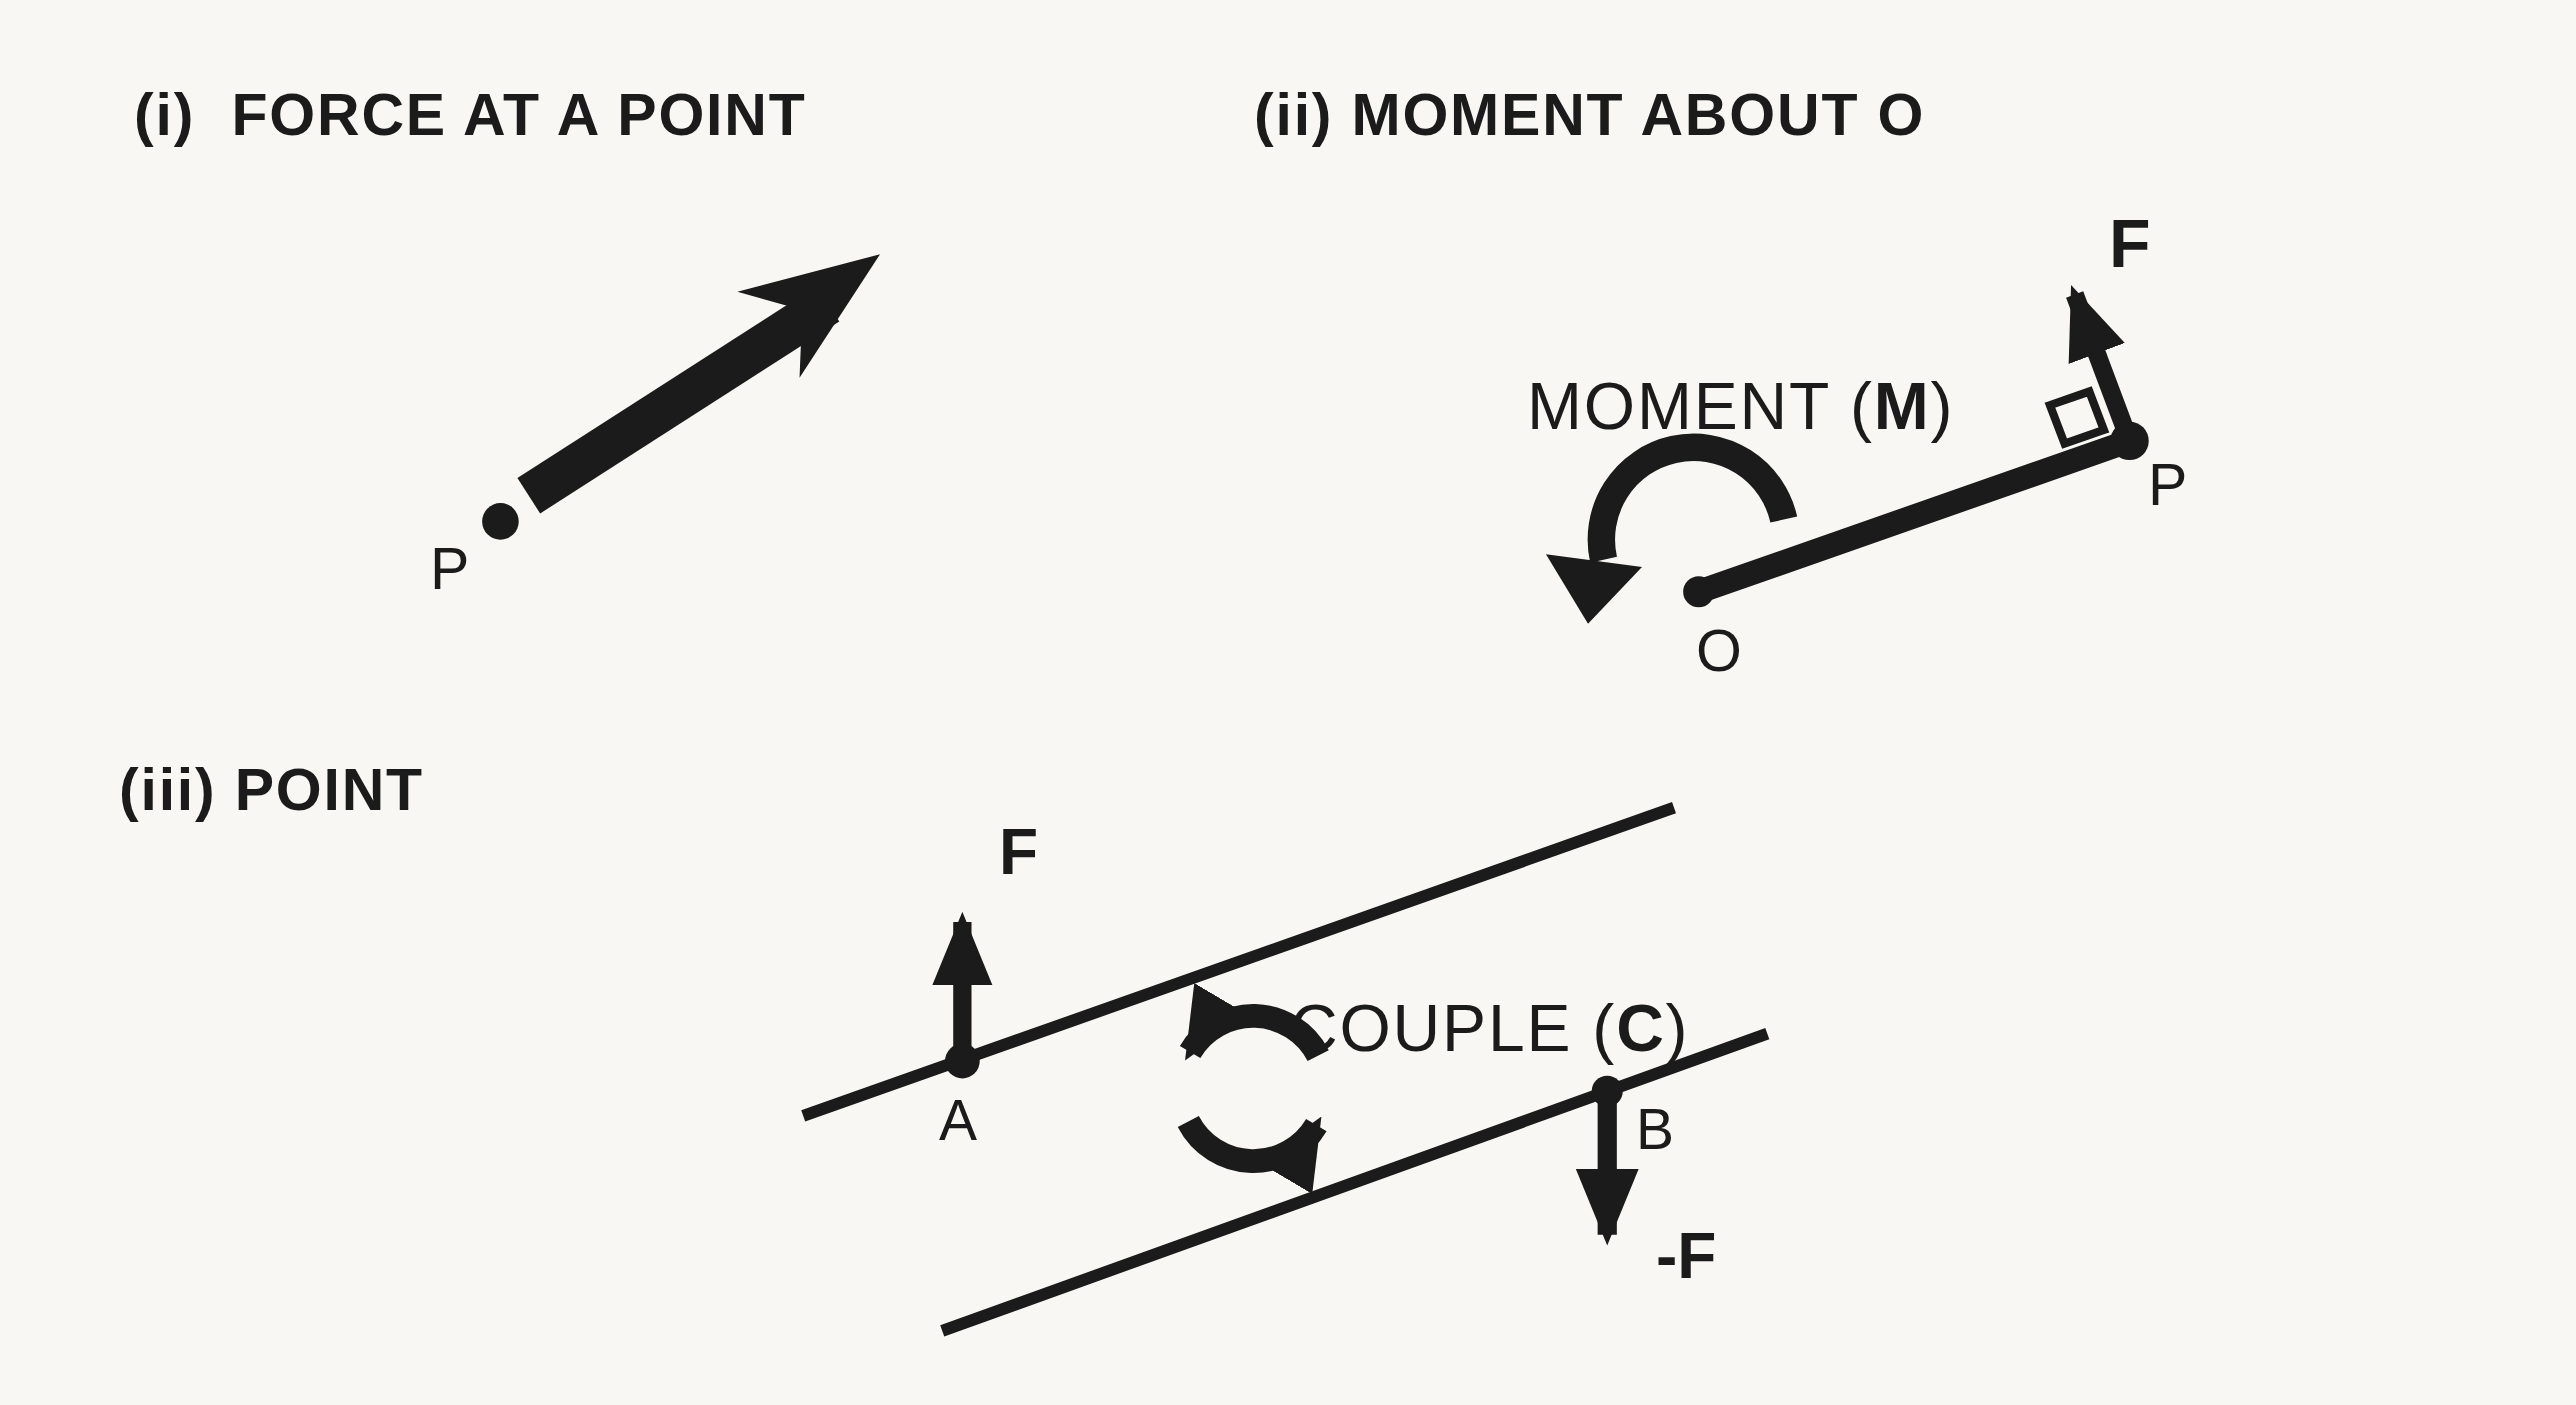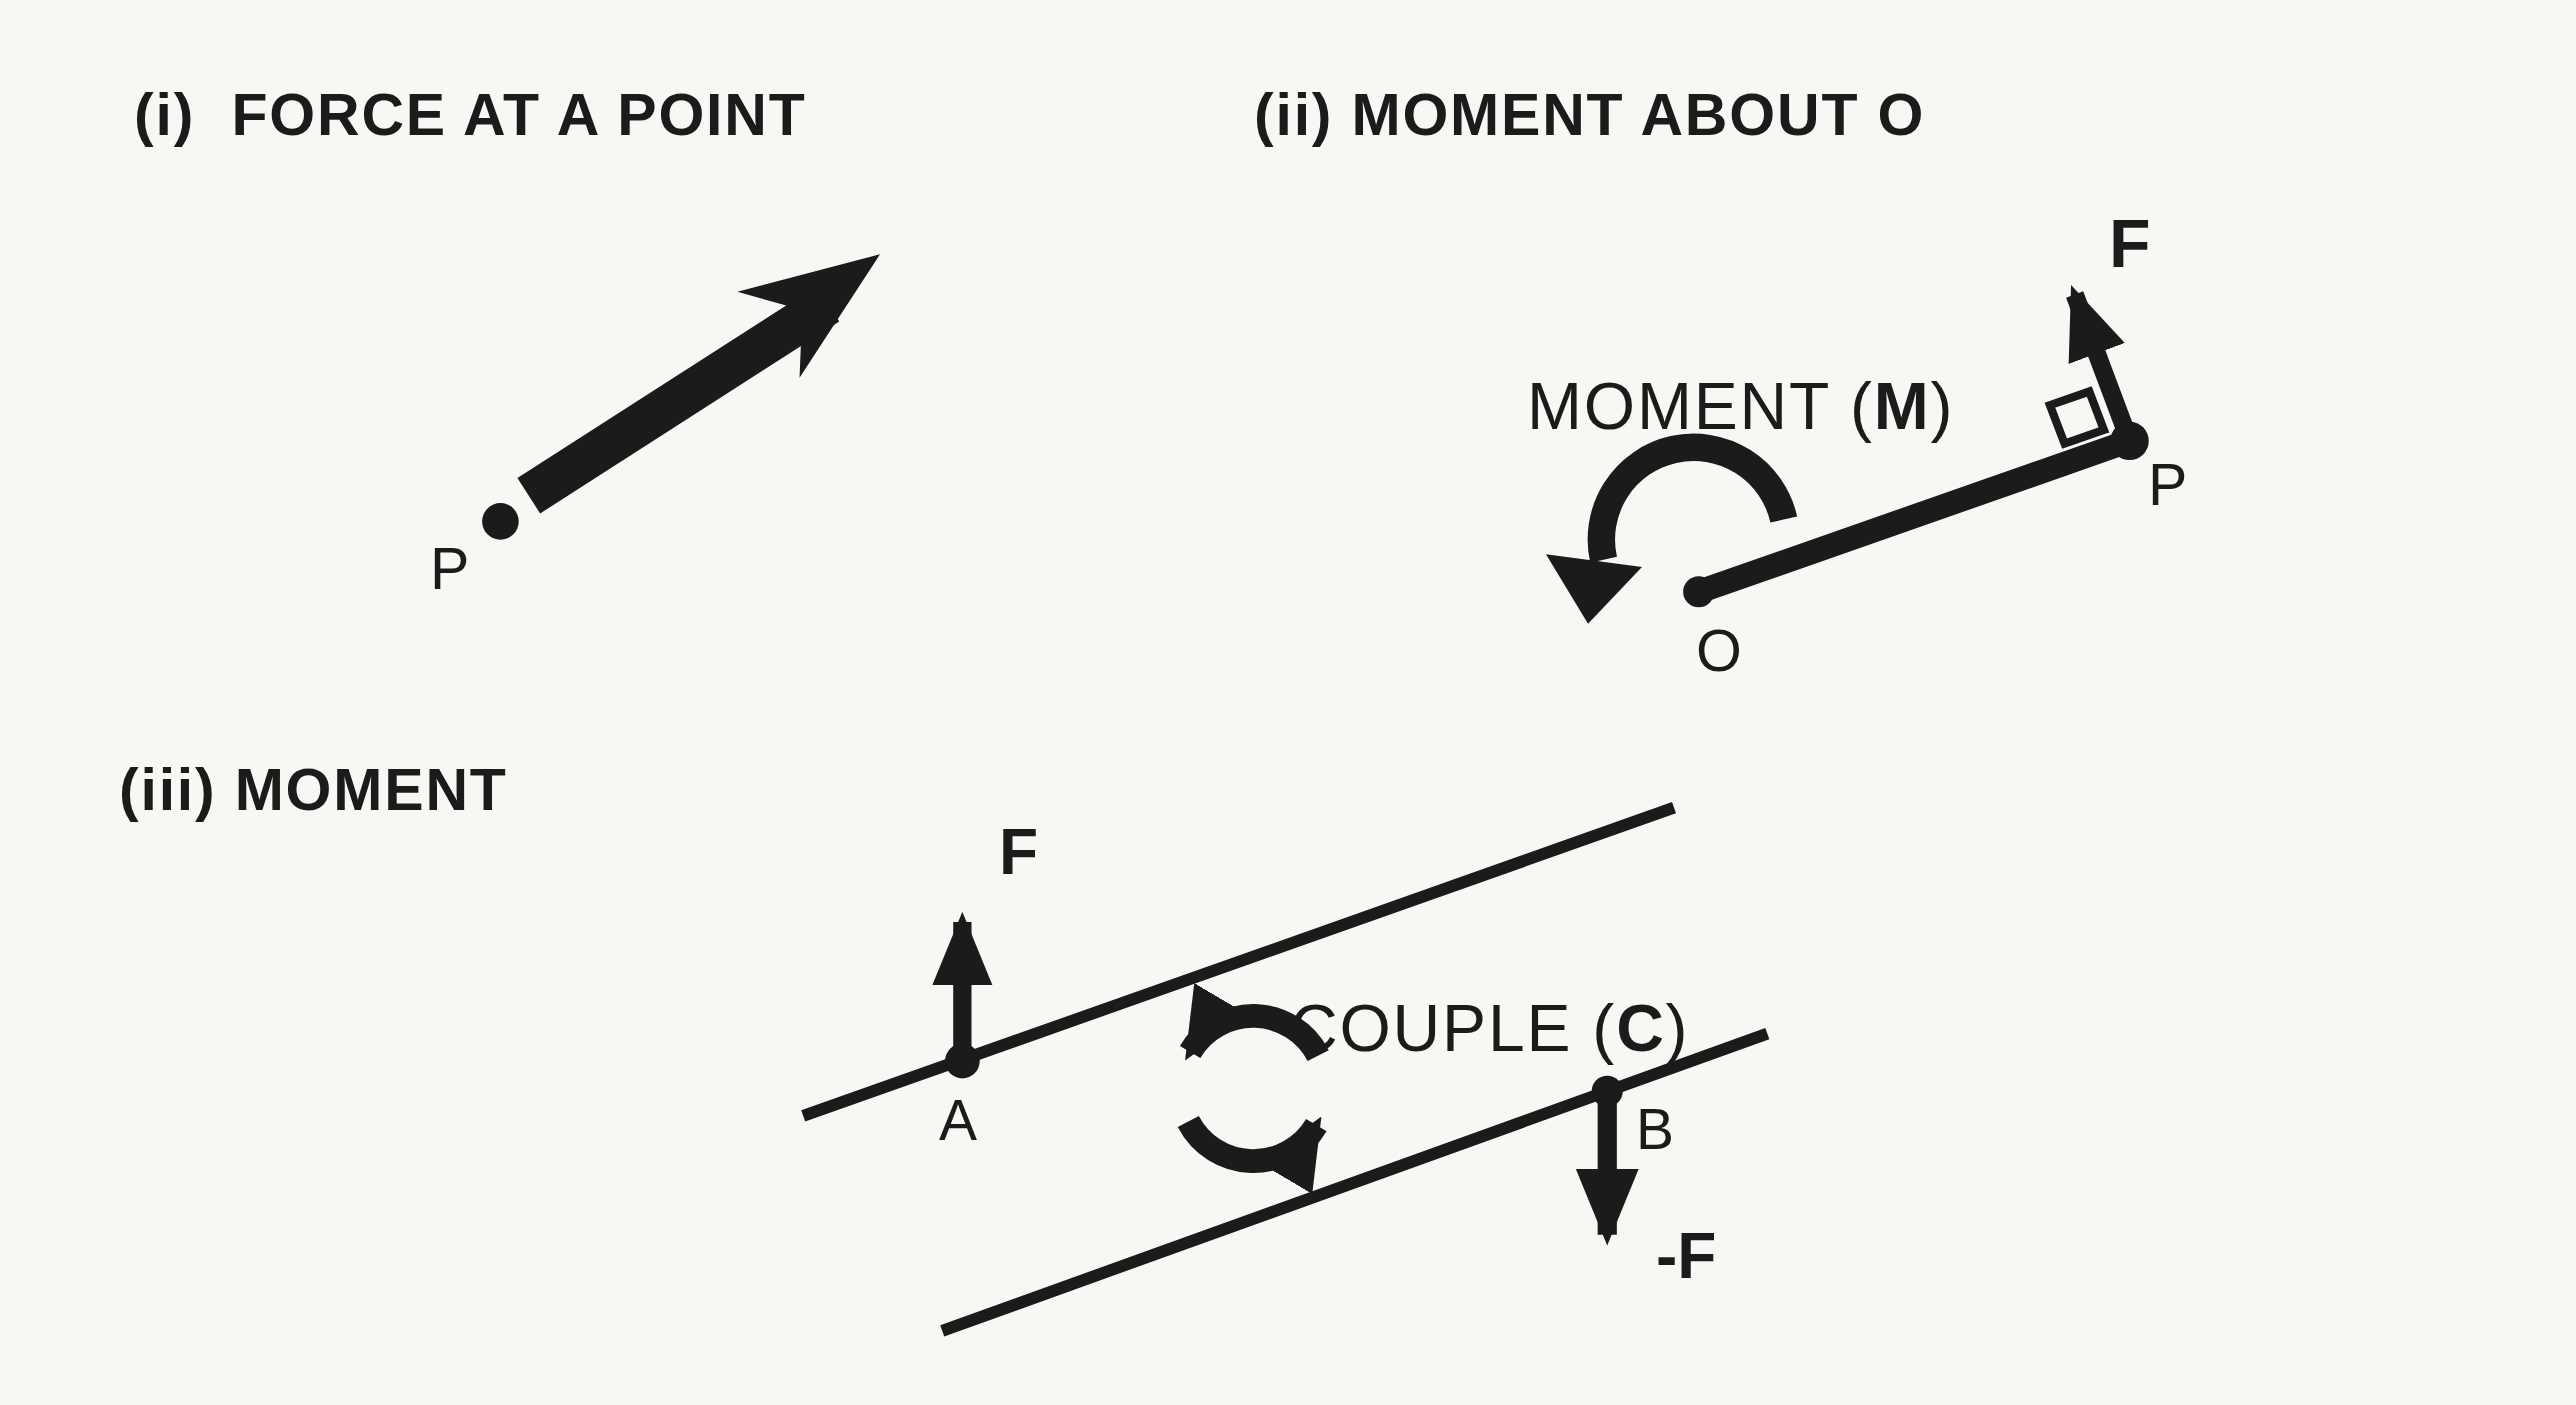--- a/index.html
+++ b/index.html
@@ -87,21 +87,21 @@
 
   <div class="txt section-title" style="left:134px; top:86px;">(i)  FORCE AT A POINT</div>
   <div class="txt point-label" style="left:430px; top:540px;">P</div>
 
   <div class="txt section-title" style="left:1254px; top:86px;">(ii) MOMENT ABOUT O</div>
   <div class="txt sub-label" style="left:1491px; top:373px;margin-left:36px;"><span>MOMENT (</span><b>M</b><span>)</span></div>
   <div class="txt force-symbol" style="left:2109px; top:209px; font-size:68px;">F</div>
   <div class="txt point-label" style="left:1696px; top:622px;">O</div>
   <div class="txt point-label" style="left:2148px; top:456px;">P</div>
 
-  <div class="txt section-title" style="left:119px; top:761px;">(iii) MOMENT</div>
+  <div class="txt section-title" style="left:119px; top:761px;">(iii) POINT</div>
   <div class="txt sub-label" style="left:1274px; top:995px;margin-left:16px;"><span>COUPLE (</span><b>C</b><span>)</span></div>
   <div class="txt force-symbol" style="left:999px; top:820px;">F</div>
   <div class="txt force-symbol" style="left:1656px; top:1224px;">-F</div>
   <div class="txt point-label" style="left:939px; top:1092px; font-size:57px;">A</div>
   <div class="txt point-label" style="left:1636px; top:1101px; font-size:57px;">B</div>
 
 </div>
 
 
 </body></html>

